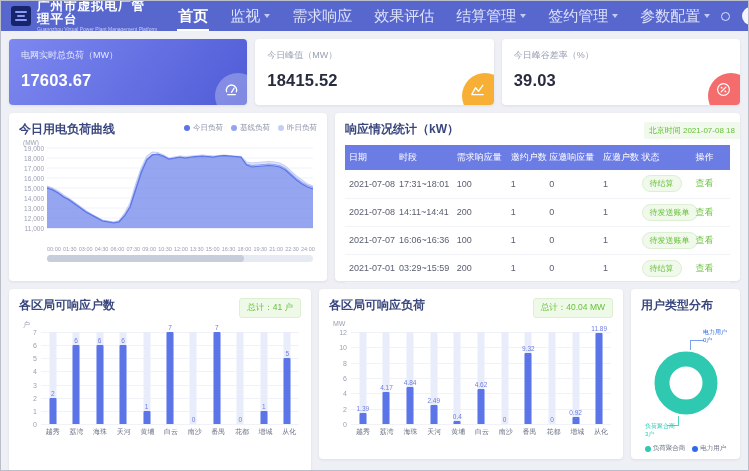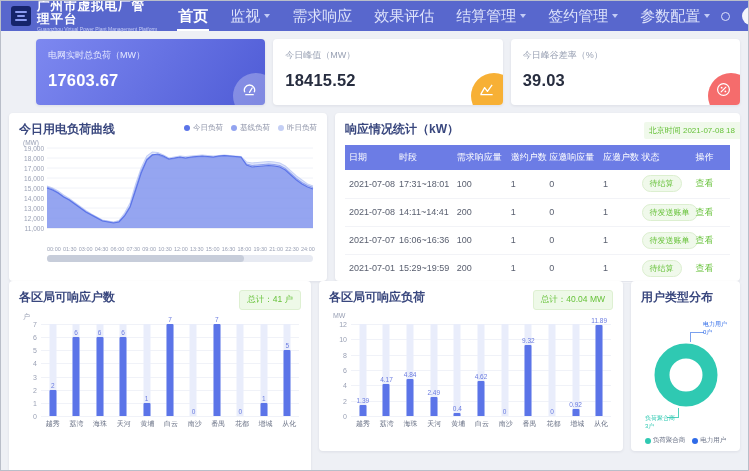--- a/index.html
+++ b/index.html
@@ -32,29 +32,29 @@
   
   .content { padding: 8px; }
   .panel { background: #fff; border-radius: 4px; box-shadow: 0 1px 3px rgba(20,30,60,.08); padding: 8px 10px; position: relative; }
   .panel-title { font-size: 12px; font-weight: bold; color: #39477e; }
 
   
   .kpi-row { display: flex; gap: 8px; height: 66px; margin-bottom: 8px; }
   .kpi-card { flex: 1; background: #fff; border-radius: 4px; position: relative; overflow: hidden; padding: 10px 12px; box-shadow: 0 1px 3px rgba(20,30,60,.08); }
   .kpi-label { font-size: 9px; color: #98a0b3; margin-bottom: 9px; white-space: nowrap; }
   .kpi-value { font-size: 16.5px; font-weight: bold; color: #272d3f; letter-spacing: .2px; }
-  .kpi-card.primary { background: linear-gradient(125deg, #7d88f0, #4f5cd6); margin-left: 27px; }
+  .kpi-card.primary { background: linear-gradient(125deg, #7d88f0, #4f5cd6); }
   .kpi-card.primary .kpi-label { color: #e7eaff; }
   .kpi-card.primary .kpi-value { color: #fff; }
   .corner-icon { position: absolute; right: -14px; bottom: -14px; width: 46px; height: 46px; border-radius: 50%;
     display: flex; align-items: center; justify-content: center; padding: 0 14px 14px 0; }
   .corner-icon svg { width: 15px; height: 15px; }
 
   
-  .row2 { display: flex; gap: 8px; margin-bottom: 0; }
+  .row2 { display: flex; gap: 8px; margin-bottom: 8px; }
   .load-panel { width: 318px; height: 168px; }
   .load-head { display: flex; align-items: flex-start; justify-content: space-between; }
   .legend { display: flex; gap: 8px; font-size: 7.5px; color: #8a90a5; align-items: center; margin-top: 2px; }
   .legend-item { display: flex; align-items: center; gap: 3px; cursor: pointer; }
   .dot { width: 6px; height: 6px; border-radius: 50%; }
   .xlabels { display: flex; justify-content: space-between; margin-left: 28px; margin-right: 2px; font-size: 5.5px; color: #9aa1b5; }
   .slider { height: 7px; background: #e7eaf2; border-radius: 4px; margin: 3px 4px 0 28px; position: relative; cursor: pointer; }
   .slider-sel { position: absolute; left: 0; top: 0; bottom: 0; background: #c7cdda; border-radius: 4px; }
 
   .table-panel { flex: 1; height: 168px; }
@@ -276,21 +276,21 @@
               <td>16:06~16:36</td>
               <td>100</td>
               <td>1</td>
               <td>0</td>
               <td>1</td>
               <td><span class="status-badge">待发送账单</span></td>
               <td><span class="view-link">查看</span></td>
             </tr>
             <tr>
               <td>2021-07-01</td>
-              <td>15:29~19:59</td>
+              <td>03:29~15:59</td>
               <td>200</td>
               <td>1</td>
               <td>0</td>
               <td>1</td>
               <td><span class="status-badge">待结算</span></td>
               <td><span class="view-link">查看</span></td>
             </tr>
           </tbody>
       </table>
     </div>

